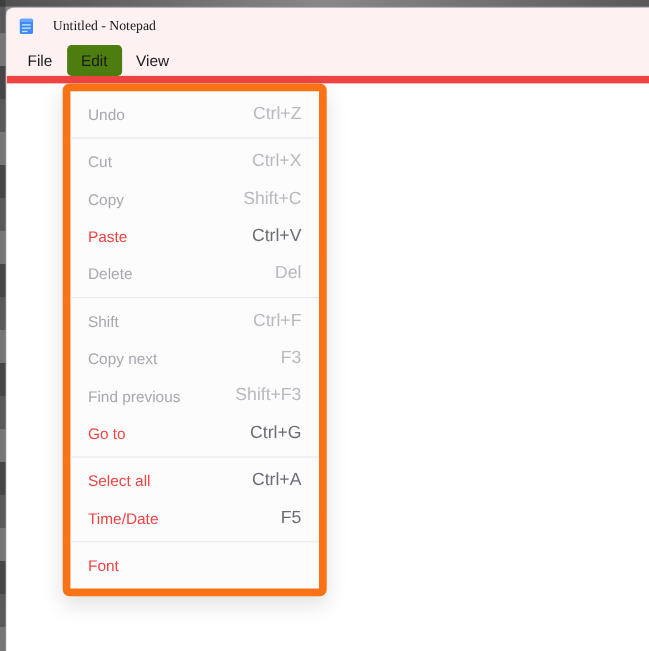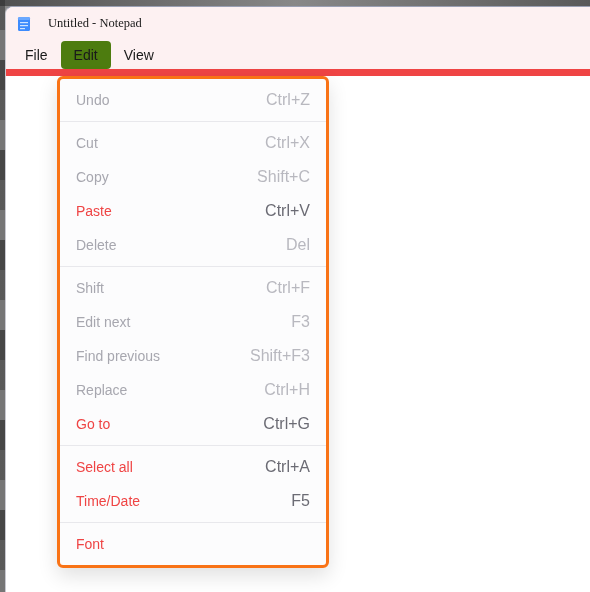--- a/index.html
+++ b/index.html
@@ -58,23 +58,23 @@
   }
   .content {
     flex: 1;
     background: #ffffff;
     position: relative;
   }
   .dropdown {
     position: absolute;
     left: 51px;
     top: 0px;
-    width: 272px;
+    width: 240px;
     background: #fcfcfd;
-    border: 3px solid #f97316;
+    border: 7px solid #f97316;
     border-radius: 6px;
     box-shadow: 0 8px 20px rgba(0,0,0,0.12);
     padding: 4px 0;
   }
   .dd-item {
     display: flex;
     justify-content: space-between;
     align-items: center;
     padding: 0 16px;
     height: 34px;
@@ -163,31 +163,27 @@
         <span class="sc">Del</span>
       </div>
 
       <div class="dd-sep"></div>
 
       <div class="dd-item disabled">
         <span class="lbl">Shift</span>
         <span class="sc">Ctrl+F</span>
       </div>
       <div class="dd-item disabled">
-        <span class="lbl">Edit next</span>
+        <span class="lbl">Copy next</span>
         <span class="sc">F3</span>
       </div>
       <div class="dd-item disabled">
         <span class="lbl">Find previous</span>
         <span class="sc">Shift+F3</span>
       </div>
-      <div class="dd-item disabled">
-        <span class="lbl">Replace</span>
-        <span class="sc">Ctrl+H</span>
-      </div>
       <div class="dd-item">
         <span class="lbl">Go to</span>
         <span class="sc">Ctrl+G</span>
       </div>
 
       <div class="dd-sep"></div>
 
       <div class="dd-item">
         <span class="lbl">Select all</span>
         <span class="sc">Ctrl+A</span>

